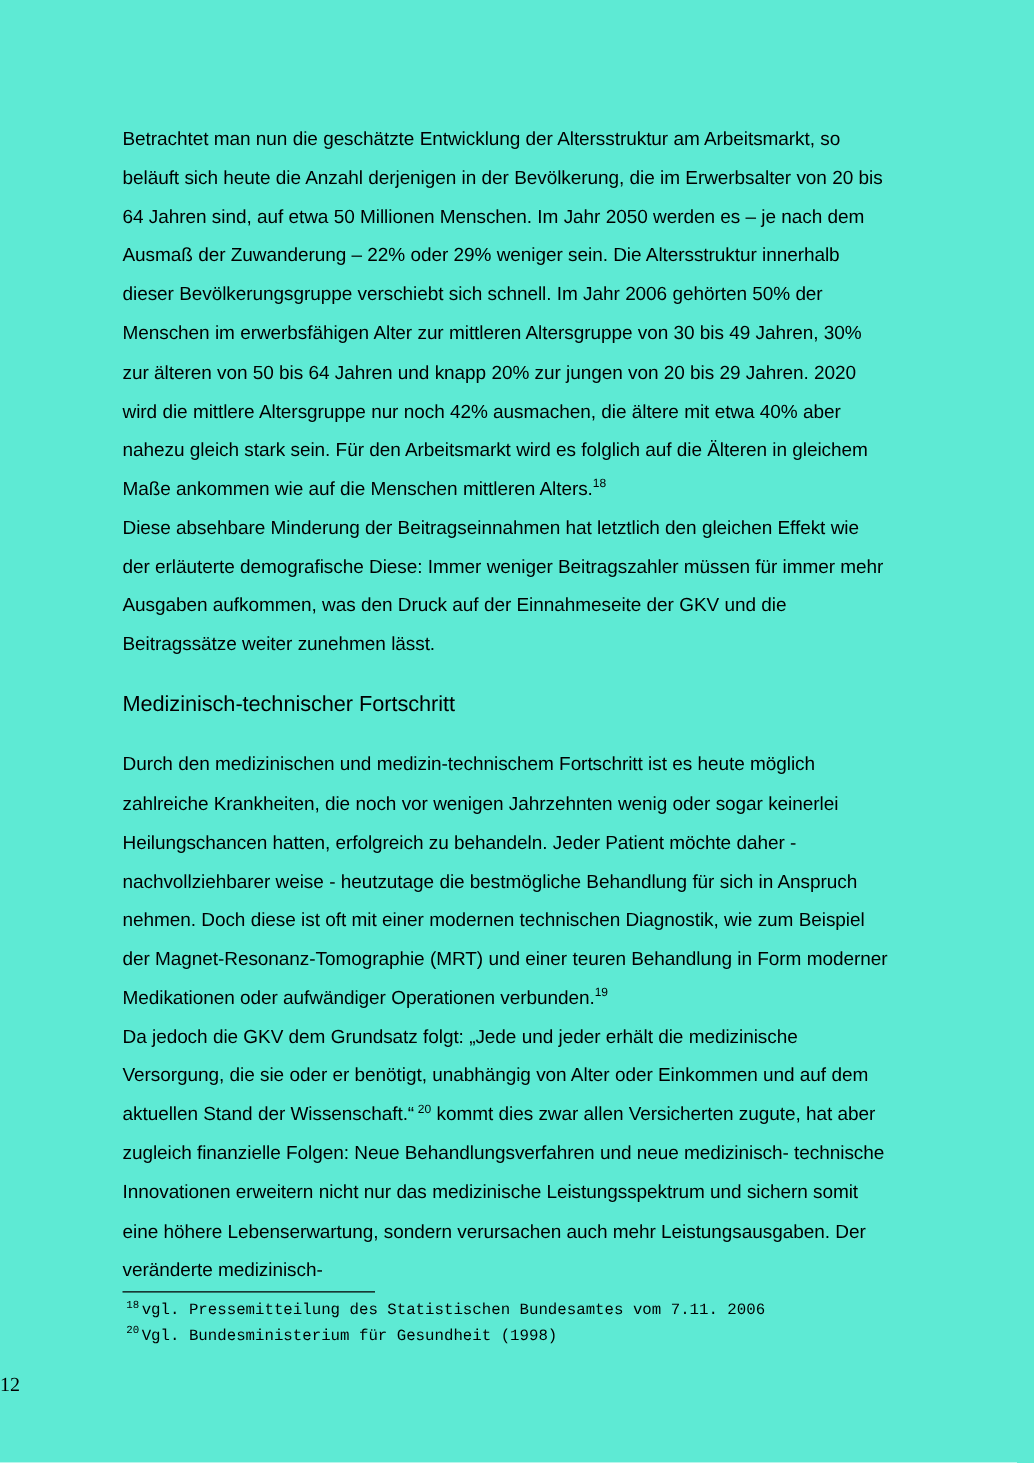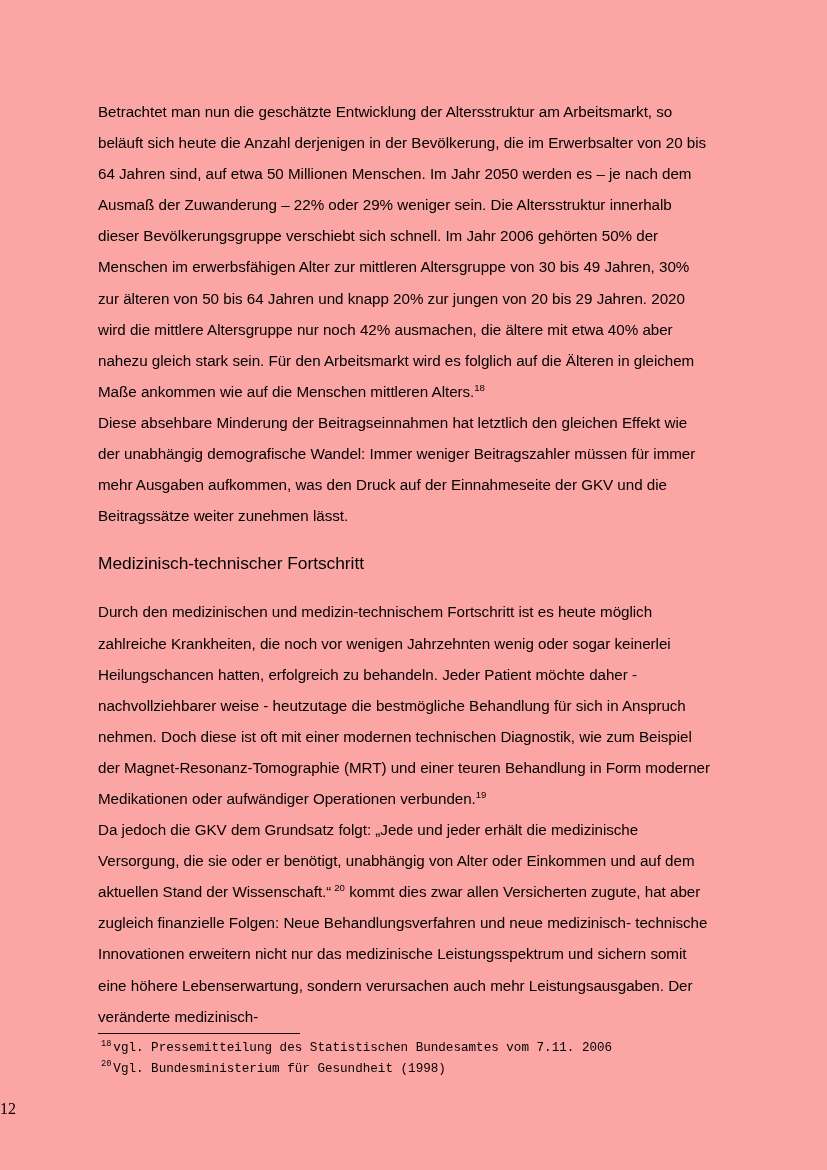--- a/index.html
+++ b/index.html
@@ -12,21 +12,21 @@
     font-family: "Liberation Sans", sans-serif;
     color: #000000;
     -webkit-font-smoothing: antialiased;
   }
 
   .page {
     position: relative;
     width: 827px;
     height: 1170px;
     margin: 0 auto;
-    background: #fca5a5;
+    background: #5eead4;
     overflow: hidden;
     box-sizing: border-box;
   }
 
   
   .content {
     position: absolute;
     left: 98px;
     top: 96px;
     width: 613px;
@@ -121,21 +121,21 @@
 </style>
 </head>
 <body>
 
 <div class="page">
 
   <div class="content">
 
     <p class="para gap-after"><span>Betrachtet man nun die geschätzte Entwicklung der Altersstruktur am Arbeitsmarkt, so beläuft sich heute die Anzahl derjenigen in der Bevölkerung, die im Erwerbsalter von 20 bis 64 Jahren sind, auf etwa 50 Millionen Menschen. Im Jahr 2050 werden es – je nach dem Ausmaß der Zuwanderung – 22% oder 29% weniger sein. Die Altersstruktur innerhalb dieser Bevölkerungsgruppe verschiebt sich schnell. Im Jahr 2006 gehörten 50% der Menschen im erwerbsfähigen Alter zur mittleren Altersgruppe von 30 bis 49 Jahren, 30% zur älteren von 50 bis 64 Jahren und knapp 20% zur jungen von 20 bis 29 Jahren. 2020 wird die mittlere Altersgruppe nur noch 42% ausmachen, die ältere mit etwa 40% aber nahezu gleich stark sein. Für den Arbeitsmarkt wird es folglich auf die Älteren in gleichem Maße ankommen wie auf die Menschen mittleren Alters.</span><sup class="fn">18</sup></p>
 
-    <p class="para tight"><span>Diese absehbare Minderung der Beitragseinnahmen hat letztlich den gleichen Effekt wie der unabhängig demografische Wandel: Immer weniger Beitragszahler müssen für immer mehr Ausgaben aufkommen, was den Druck auf der Einnahmeseite der GKV und die Beitragssätze weiter zunehmen lässt.</span></p>
+    <p class="para tight"><span>Diese absehbare Minderung der Beitragseinnahmen hat letztlich den gleichen Effekt wie der erläuterte demografische Diese: Immer weniger Beitragszahler müssen für immer mehr Ausgaben aufkommen, was den Druck auf der Einnahmeseite der GKV und die Beitragssätze weiter zunehmen lässt.</span></p>
 
     <h2 class="heading">Medizinisch-technischer Fortschritt</h2>
 
     <p class="para gap-after"><span>Durch den medizinischen und medizin-technischem Fortschritt ist es heute möglich zahlreiche Krankheiten, die noch vor wenigen Jahrzehnten wenig oder sogar keinerlei Heilungschancen hatten, erfolgreich zu behandeln. Jeder Patient möchte daher - nachvollziehbarer weise - heutzutage die bestmögliche Behandlung für sich in Anspruch nehmen. Doch diese ist oft mit einer modernen technischen Diagnostik, wie zum Beispiel der Magnet-Resonanz-Tomographie (MRT) und einer teuren Behandlung in Form moderner Medikationen oder aufwändiger Operationen verbunden.</span><sup class="fn">19</sup></p>
 
     <p class="para tight"><span>Da jedoch die GKV dem Grundsatz folgt: „Jede und jeder erhält die medizinische Versorgung, die sie oder er benötigt, unabhängig von Alter oder Einkommen und auf dem aktuellen Stand der Wissenschaft.“</span><sup class="fn spaced">20</sup><span> kommt dies zwar allen Versicherten zugute, hat aber zugleich finanzielle Folgen: Neue Behandlungsverfahren und neue medizinisch- technische Innovationen erweitern nicht nur das medizinische Leistungsspektrum und sichern somit eine höhere Lebenserwartung, sondern verursachen auch mehr Leistungsausgaben. Der veränderte medizinisch-</span></p>
 
   </div>
 
   <div class="footnotes">

